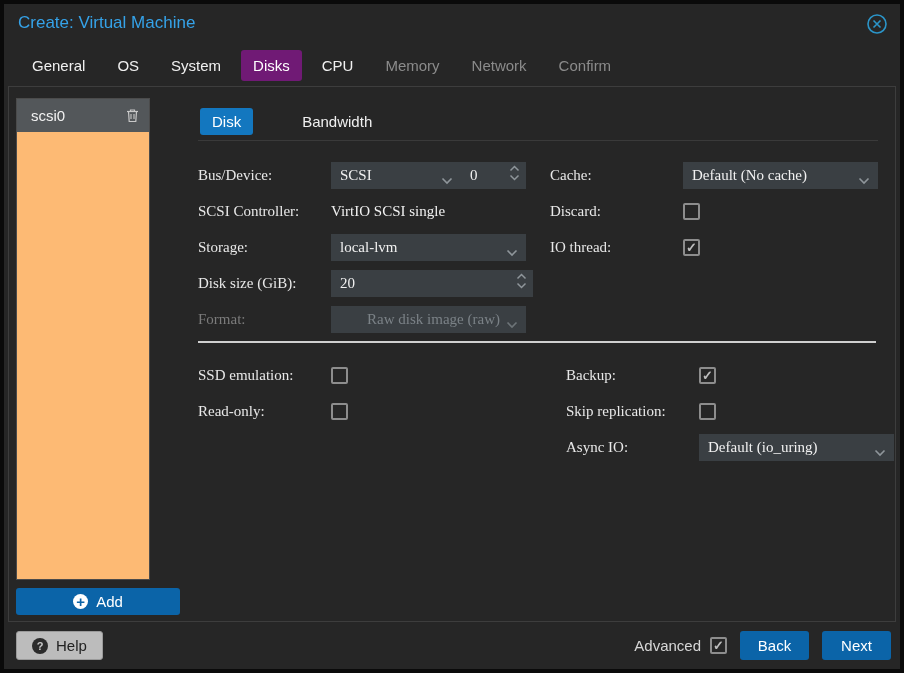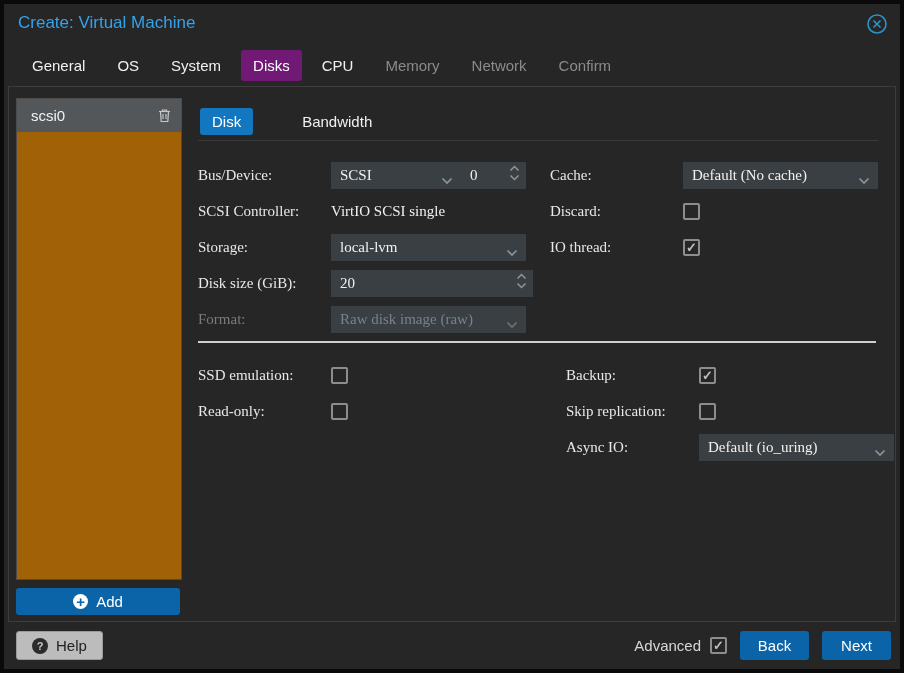--- a/index.html
+++ b/index.html
@@ -19,22 +19,22 @@
   .tabs{position:absolute;left:16px;top:46px;display:flex;gap:8px;}
   .tab{padding:7px 12px;font-size:15px;color:#f0f0f0;border-radius:3px;white-space:nowrap;}
   .tab.active{background:#701a75;color:#ffffff;}
   .tab.disabled{color:#8b8b8b;}
 
   
   .content{position:absolute;left:4px;right:4px;top:82px;bottom:47px;
     border:1px solid #3d3d3d;background:#262626;}
 
   
-  .listpanel{position:absolute;left:7px;top:11px;width:166px;height:482px;
-    border:1px solid #4b4b4b;background:#a16207;box-sizing:border-box;}
+  .listpanel{position:absolute;left:7px;top:11px;width:134px;height:482px;
+    border:1px solid #4b4b4b;background:#fdba74;box-sizing:border-box;}
   .listitem{height:33px;background:#53575a;color:#f2f2f2;display:flex;align-items:center;
     padding:0 10px 0 14px;font-size:15px;box-sizing:border-box;}
   .listitem .trash{margin-left:auto;display:flex;cursor:pointer;}
   .addbtn{position:absolute;left:7px;top:501px;width:164px;height:27px;background:#0b64a8;
     border:none;border-radius:3px;color:#ffffff;display:flex;align-items:center;
     justify-content:center;gap:8px;font-size:15px;cursor:pointer;font-family:inherit;}
   .addicon{width:15px;height:15px;border-radius:50%;background:#ffffff;color:#0b64a8;
     font-weight:bold;display:flex;align-items:center;justify-content:center;
     font-size:15px;line-height:14px;}
 
@@ -51,21 +51,21 @@
   .col-right.lower{top:260px;margin-left:16px;}
   .row{display:flex;align-items:center;height:36px;font-family:Liberation Serif, serif;}
   .lbl{width:133px;font-size:15px;color:#e8e8e8;flex:none;}
   .lbl.disabled{color:#7b7b7b;}
   .ctl{display:flex;flex:none;}
 
   .fld{height:27px;background:#3a3f43;color:#f1f1f1;font-size:15px;display:flex;
     align-items:center;padding:0 26px 0 9px;position:relative;box-sizing:border-box;
     white-space:nowrap;overflow:hidden;cursor:pointer;}
   .fld .chev{position:absolute;right:8px;top:10px;}
-  .fld.disabled{color:#7b8287;cursor:default;}
+  .fld.disabled{color:#7b8287;cursor:default;justify-content:flex-end;}
   .combo-w{width:195px;}
   .combo-s{width:130px;}
   .spin{width:65px;padding:0;}
   .spin input{background:transparent;border:none;outline:none;color:#f1f1f1;
     font-size:15px;font-family:inherit;width:100%;padding:0 22px 0 9px;height:100%;box-sizing:border-box;}
   .spin .spinner{position:absolute;right:6px;top:3px;display:flex;flex-direction:column;gap:2px;}
   .spin.wide{width:210px;}
   .plaintext{font-size:15px;color:#f1f1f1;}
 
   .checkbox{width:17px;height:17px;border:2px solid #8d8d8d;border-radius:2px;

